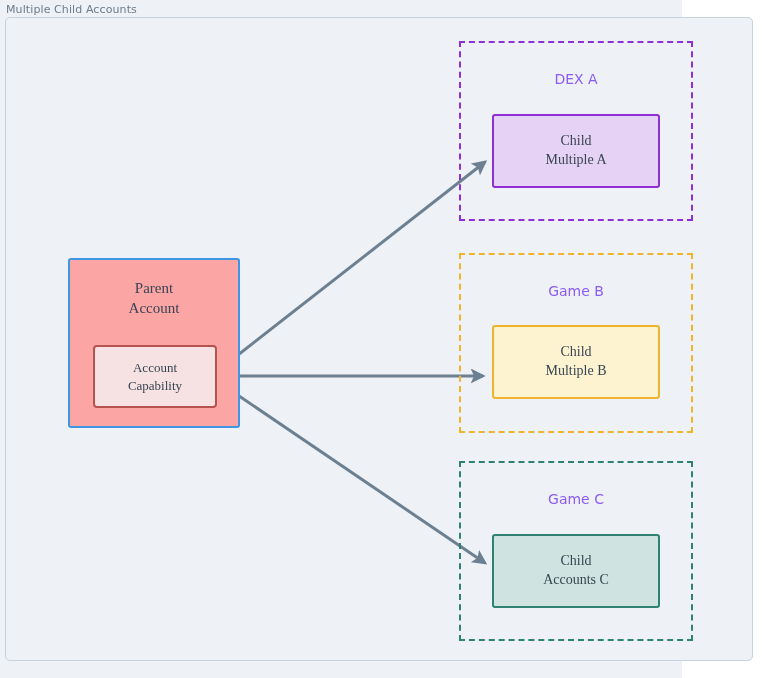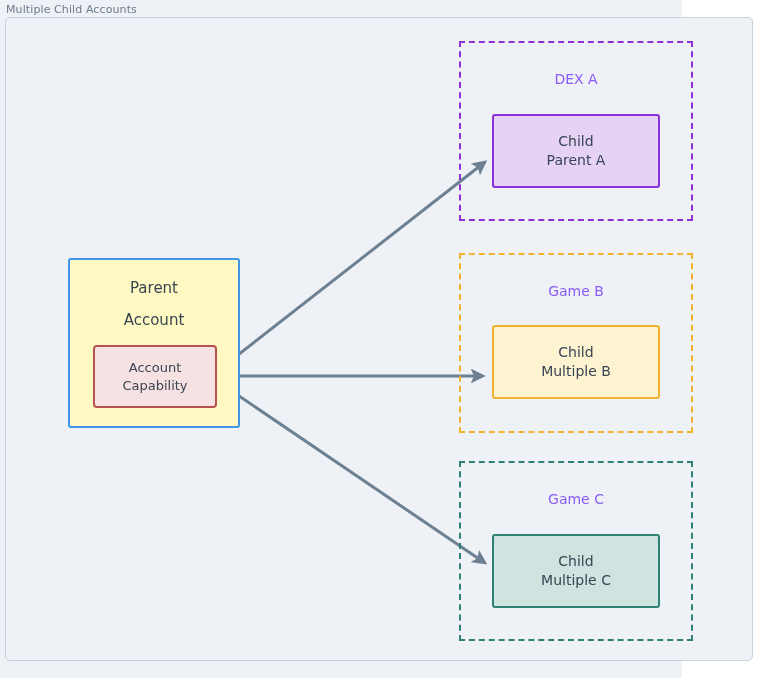--- a/index.html
+++ b/index.html
@@ -44,36 +44,36 @@
   .node {
     position: absolute;
     box-sizing: border-box;
     display: flex;
     flex-direction: column;
     align-items: center;
     justify-content: center;
     text-align: center;
     color: #394552;
     line-height: 1.35;
+    font-family: Liberation Serif, serif;
   }
   .node .line { display: block; white-space: nowrap; }
 
   
   #parent-account {
     left: 68px;
     top: 258px;
     width: 172px;
     height: 170px;
-    background: #fef9c3;
+    background: #fca5a5;
     border: 2px solid #3f96e4;
     border-radius: 3px;
     justify-content: flex-start;
     padding-top: 18px;
     font-size: 15px;
-    gap: 12px;
   }
   
   #account-capability {
     left: 93px;
     top: 345px;
     width: 124px;
     height: 63px;
     background: #f6e2e2;
     border: 2px solid #b6524f;
     border-radius: 4px;
@@ -154,32 +154,32 @@
   <div class="node" id="account-capability">
     <span class="line">Account</span>
     <span class="line">Capability</span>
   </div>
 
   <div class="group" id="group-dex-a">
     <div class="group-label">DEX A</div>
   </div>
   <div class="node" id="child-account-a">
     <span class="line">Child</span>
-    <span class="line">Parent A</span>
+    <span class="line">Multiple A</span>
   </div>
 
   <div class="group" id="group-defi-b">
     <div class="group-label">Game B</div>
   </div>
   <div class="node" id="child-account-b">
     <span class="line">Child</span>
     <span class="line">Multiple B</span>
   </div>
 
   <div class="group" id="group-game-c">
     <div class="group-label">Game C</div>
   </div>
   <div class="node" id="child-account-c">
     <span class="line">Child</span>
-    <span class="line">Multiple C</span>
+    <span class="line">Accounts C</span>
   </div>
 
 </div>
 
 </body></html>

